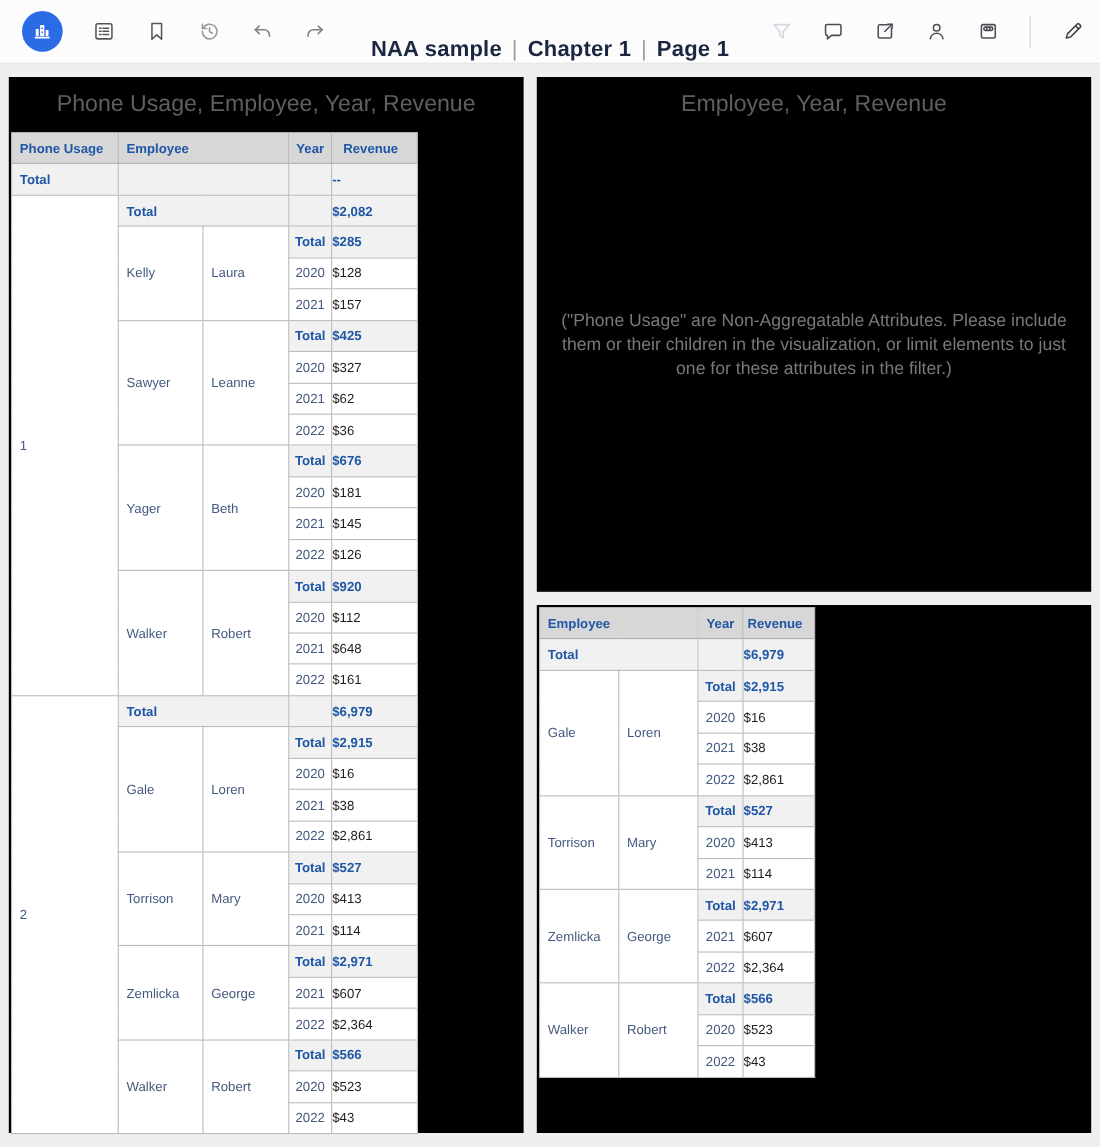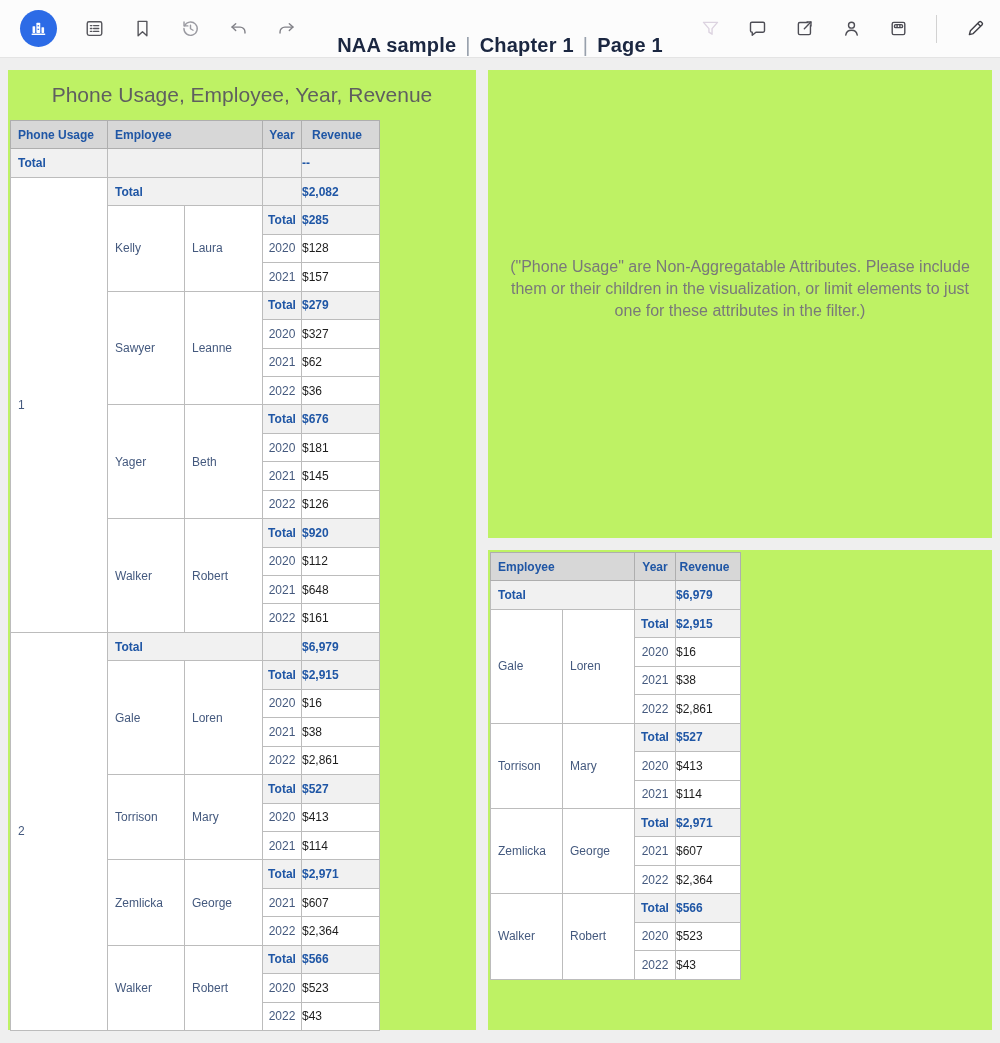--- a/index.html
+++ b/index.html
@@ -20,21 +20,21 @@
   }
   .icon-btn{width:22px;height:22px;display:flex;align-items:center;justify-content:center;cursor:pointer;}
   .icon-btn svg{width:21px;height:21px;}
   .tb-title{
     position:absolute;left:0;right:0;top:0;height:57px;display:flex;align-items:flex-end;justify-content:center;
     font-size:20px;font-weight:600;color:#1b2741;letter-spacing:.2px;pointer-events:none;
   }
   .tb-title .sep{color:#98a0ac;font-weight:400;margin:0 9px;}
   .tb-divider{width:1px;height:28px;background:#d2d2d2;margin:0 2px;}
   
-  .panel{position:absolute;background:#bef264;}
+  .panel{position:absolute;background:#000000;}
   .panel-left{left:8px;top:70px;width:468px;height:960px;}
   .panel-tr{left:488px;top:70px;width:504px;height:468px;display:flex;flex-direction:column;}
   .panel-br{left:488px;top:550px;width:504px;height:480px;}
   .viz-title{
     text-align:center;font-size:21px;color:#5f5f5f;padding-top:13px;height:37px;
     white-space:nowrap;overflow:hidden;
   }
   .nag-msg{
     flex:1;display:flex;align-items:center;justify-content:center;padding-bottom:30px;
   }
@@ -201,21 +201,21 @@
           <td class="val ar">$128</td>
         </tr>
         <tr>
           <td class="attr ac">2021</td>
           <td class="val ar">$157</td>
         </tr>
         <tr>
           <td class="attr al vm" rowspan="4">Sawyer</td>
           <td class="attr al vm" rowspan="4">Leanne</td>
           <td class="tot ac">Total</td>
-          <td class="tot ar">$279</td>
+          <td class="tot ar">$425</td>
         </tr>
         <tr>
           <td class="attr ac">2020</td>
           <td class="val ar">$327</td>
         </tr>
         <tr>
           <td class="attr ac">2021</td>
           <td class="val ar">$62</td>
         </tr>
         <tr>
@@ -322,20 +322,21 @@
         </tr>
         <tr>
           <td class="attr ac">2022</td>
           <td class="val ar">$43</td>
         </tr>
       </tbody>
   </table>
 </div>
 
 <div class="panel panel-tr">
+  <div class="viz-title">Employee, Year, Revenue</div>
   <div class="nag-msg">
     <div>("Phone Usage" are Non-Aggregatable Attributes. Please include them or their children in the visualization, or limit elements to just one for these attributes in the filter.)</div>
   </div>
 </div>
 
 <div class="panel panel-br">
   <table class="grid" style="margin-top:2px;">
     <colgroup>
         <col style="width:72px">
         <col style="width:72px">

